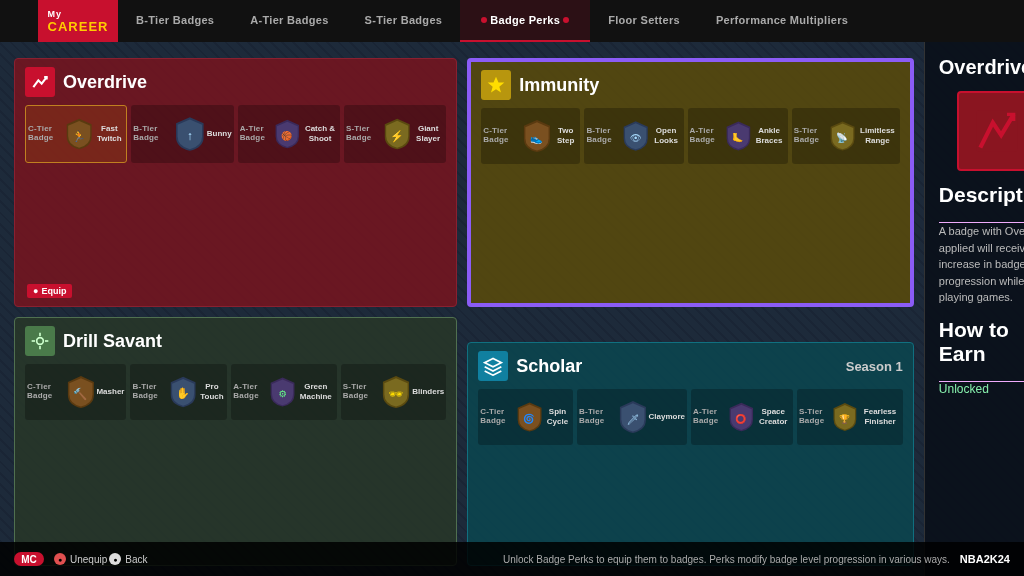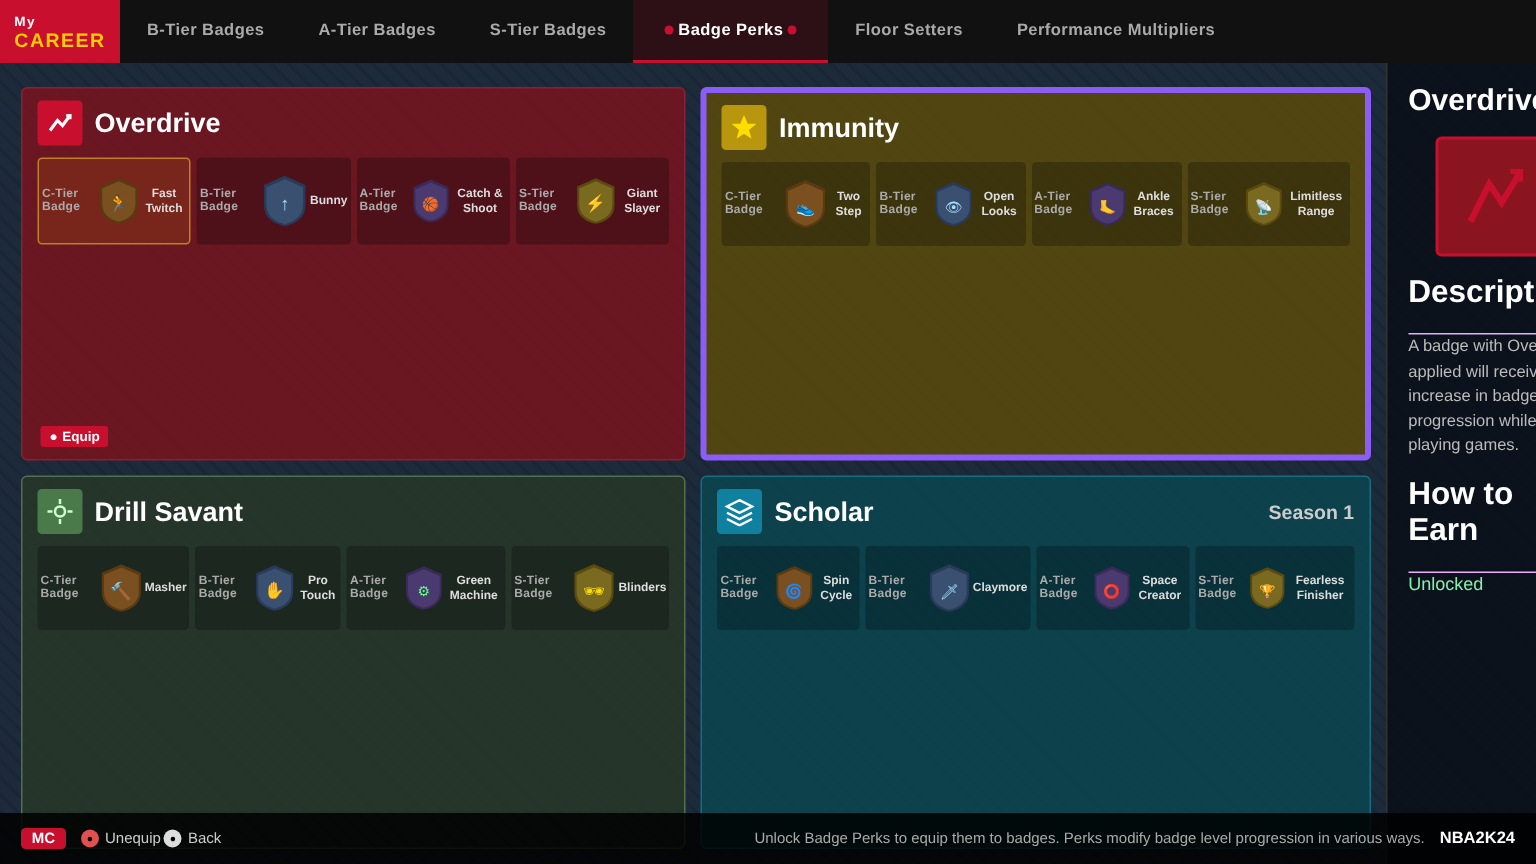--- a/index.html
+++ b/index.html
@@ -28,20 +28,21 @@
 
     
     .top-nav {
       position: absolute;
       top: 0; left: 0; right: 0;
       height: 42px;
       background: #111;
       display: flex;
       align-items: stretch;
       z-index: 10;
+      padding-left: 38px;
     }
 
     .nav-logo {
       width: 80px;
       background: #c8102e;
       display: flex;
       align-items: center;
       justify-content: center;
       font-weight: 900;
       font-size: 13px;
@@ -103,21 +104,21 @@
     
     .perk-card {
       border-radius: 4px;
       padding: 8px 10px 10px;
       position: relative;
     }
 
     .perk-card.overdrive { background: rgba(120, 20, 30, 0.85); border: 1px solid #8a2030; }
     .perk-card.immunity { background: rgba(90, 75, 10, 0.85); border: 4px solid #8b5cf6; }
     .perk-card.drill-savant { background: rgba(40, 55, 40, 0.85); border: 1px solid #507050; }
-    .perk-card.scholar { background: rgba(10, 70, 80, 0.85); border: 1px solid #107080; }
+    .perk-card.scholar { background: rgba(10, 70, 80, 0.85); border: 1px solid #107080; margin-top: 25px; }
 
     .perk-header {
       display: flex;
       align-items: center;
       margin-bottom: 8px;
     }
 
     .perk-icon-box {
       width: 30px; height: 30px;
       border-radius: 3px;
@@ -256,21 +257,21 @@
       background: rgba(0,0,0,0.85);
       display: flex;
       align-items: center;
       padding: 0 14px;
       z-index: 10;
     }
 
     .bottom-logo {
       width: 30px; height: 14px;
       background: #c8102e;
-      border-radius: 3px;
+      border-radius: 13px;
       display: flex;
       align-items: center;
       justify-content: center;
       font-size: 10px;
       font-weight: 900;
       color: white;
       margin-right: 10px;
     }
 
     .bottom-controls {

